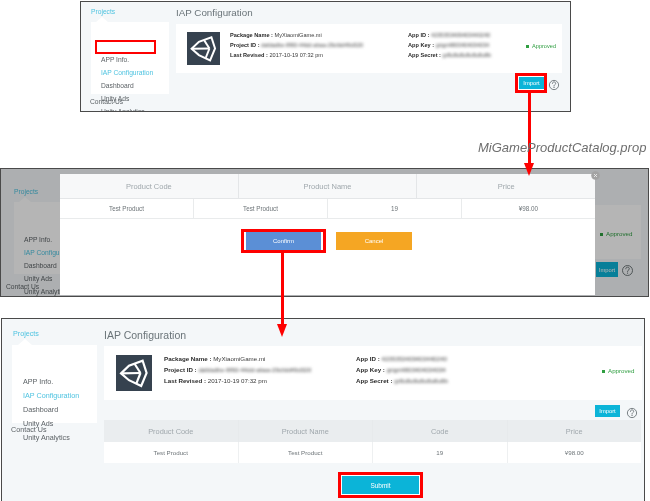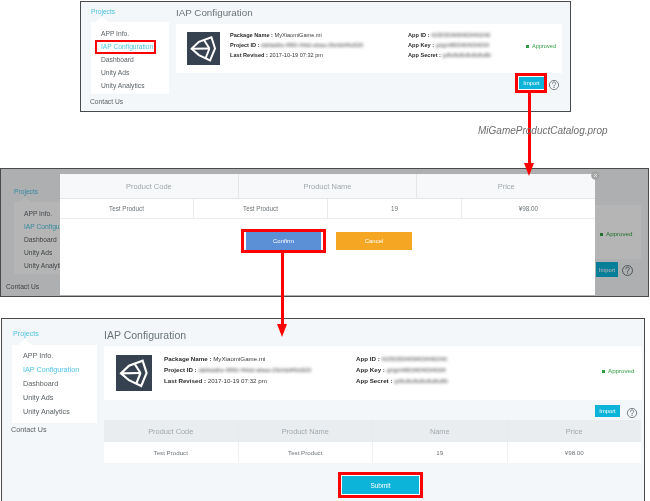--- a/index.html
+++ b/index.html
@@ -7,21 +7,21 @@
   body{width:650px;height:501px;background:#ffffff;
        font-family:"Liberation Sans",sans-serif;overflow:hidden;position:relative;
        -webkit-font-smoothing:antialiased;}
   .stage{position:absolute;left:0;top:0;width:650px;height:501px;}
 
   .panel{position:absolute;box-sizing:border-box;border:1px solid #4a4a4a;background:#f4f7f9;overflow:hidden;}
 
   .proj{position:absolute;color:#4ec3e0;white-space:nowrap;}
   .dd{position:absolute;background:#fff;}
   .ddarrow{position:absolute;width:0;height:0;}
-  .dd-item{position:absolute;color:#5c6266;white-space:nowrap;}
+  .dd-item{position:absolute;color:#5c6266;white-space:nowrap;margin-top:26px;}
   .dd-item.on{color:#4ec3e0;}
   .contact{position:absolute;color:#5c6266;white-space:nowrap;}
 
   .title{position:absolute;color:#6a7479;white-space:nowrap;}
   .card{position:absolute;background:#fff;}
   .ubox{position:absolute;background:#36424f;}
   .ubox svg{display:block;}
   .kv{position:absolute;white-space:nowrap;color:#2b2b2b;}
   .kv .k{font-weight:bold;}
   .kv .v{color:#3a3a3a;}
@@ -260,35 +260,35 @@
           <circle cx="13" cy="13" r="10" fill="none" stroke="#5a6367" stroke-width="1.7"></circle>
           <path d="M9.6,9.6 C9.6,7.6 11.1,6.3 13.1,6.3 C15.1,6.3 16.6,7.6 16.6,9.5 C16.6,11.2 15.4,12.0 14.3,12.8 C13.5,13.4 13.1,13.9 13.1,15.2" fill="none" stroke="#5a6367" stroke-width="1.7" stroke-linecap="round"></path>
           <circle cx="13.05" cy="18.2" r="1.2" fill="#5a6367"></circle>
         </svg>
     </div>
 
     <div class="tbl" style="left:102px;top:101px;width:537px;height:44px;">
       <div class="thead" style="height:22px;background:#eaedef;">
         <div class="th" style="font-size:7.4px;border-right:1px solid #e7eaec;">Product Code</div>
         <div class="th" style="font-size:7.4px;border-right:1px solid #e7eaec;">Product Name</div>
-        <div class="th" style="font-size:7.4px;border-right:1px solid #e7eaec;">Name</div>
+        <div class="th" style="font-size:7.4px;border-right:1px solid #e7eaec;">Code</div>
         <div class="th" style="font-size:7.4px;">Price</div>
       </div>
       <div class="trow" style="top:22px;height:21px;">
         <div class="td" style="font-size:6.2px;border-right:1px solid #eef0f1;">Test Product</div>
         <div class="td" style="font-size:6.2px;border-right:1px solid #eef0f1;">Test Product</div>
         <div class="td" style="font-size:6.2px;border-right:1px solid #eef0f1;">19</div>
         <div class="td" style="font-size:6.2px;">¥98.00</div>
       </div>
     </div>
 
     <div class="redbox" style="left:336px;top:153px;width:85px;height:26px;border-width:3px;"></div>
     <div class="btn cyan" style="left:340px;top:157px;width:77px;height:18px;font-size:6.5px;">Submit</div>
   </div>
 
   <div class="arrowline" style="left:528px;top:92px;width:3px;height:75px;"></div>
   <div class="arrowhead" style="left:524px;top:163px;border-left:5px solid transparent;border-right:5px solid transparent;border-top:13px solid #fe0000;"></div>
-  <div class="anno" style="left:478px;top:125px;font-size:10px;">MiGameProductCatalog.prop</div>
+  <div class="anno" style="left:478px;top:140px;font-size:13px;">MiGameProductCatalog.prop</div>
 
   <div class="arrowline" style="left:281px;top:252px;width:3px;height:76px;"></div>
   <div class="arrowhead" style="left:277px;top:324px;border-left:5px solid transparent;border-right:5px solid transparent;border-top:13px solid #fe0000;"></div>
 
 </div>
 
 </body></html>

